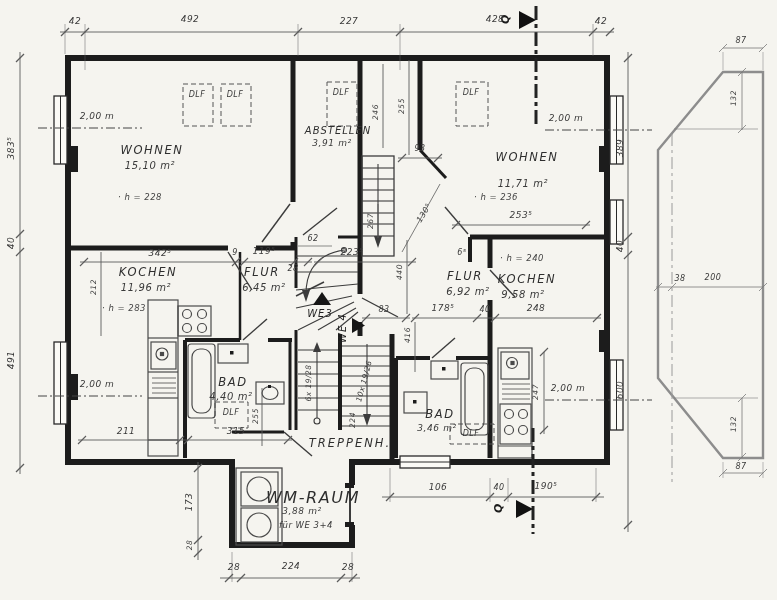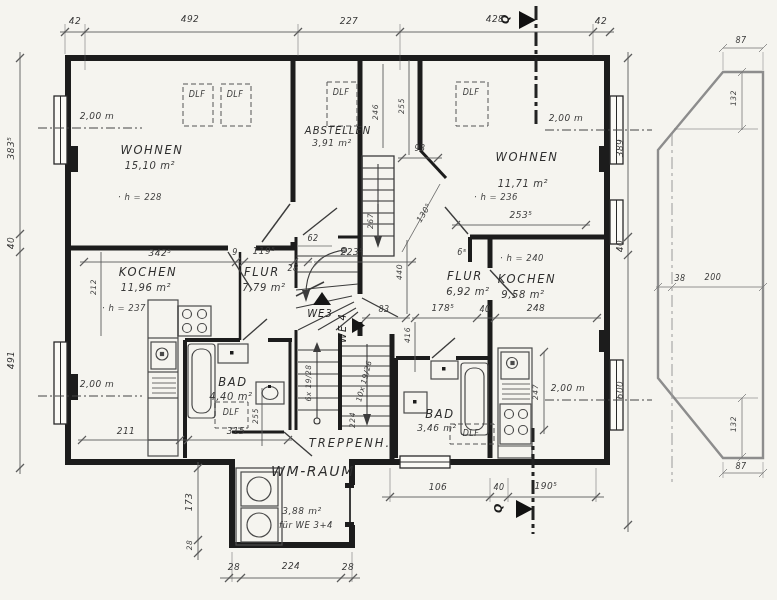--- a/index.html
+++ b/index.html
@@ -381,41 +381,41 @@
 
 <div class="lb room" style="left:338px;top:130px;font-size:10px;letter-spacing:1px">ABSTELLEN</div>
 <div class="lb area" style="left:332px;top:143px;font-size:9px">3,91 m²</div>
 
 <div class="lb room" style="left:527px;top:157px">WOHNEN</div>
 <div class="lb area" style="left:523px;top:183px">11,71 m²</div>
 <div class="lb h" style="left:496px;top:197px">· h = 236</div>
 
 <div class="lb room" style="left:148px;top:272px">KOCHEN</div>
 <div class="lb area" style="left:146px;top:287px">11,96 m²</div>
-<div class="lb h" style="left:124px;top:308px">· h = 237</div>
+<div class="lb h" style="left:124px;top:308px">· h = 283</div>
 
 <div class="lb room" style="left:262px;top:272px">FLUR</div>
-<div class="lb area" style="left:264px;top:287px">7,79 m²</div>
+<div class="lb area" style="left:264px;top:287px">6,45 m²</div>
 
 <div class="lb room" style="left:465px;top:276px">FLUR</div>
 <div class="lb area" style="left:468px;top:291px">6,92 m²</div>
 
 <div class="lb room" style="left:527px;top:279px">KOCHEN</div>
 <div class="lb area" style="left:523px;top:294px">9,58 m²</div>
 <div class="lb h" style="left:522px;top:258px">· h = 240</div>
 
 <div class="lb room" style="left:233px;top:382px">BAD</div>
 <div class="lb area" style="left:231px;top:396px">4,40 m²</div>
 
 <div class="lb room" style="left:440px;top:414px">BAD</div>
 <div class="lb area" style="left:437px;top:428px;font-size:9px">3,46 m²</div>
 
 <div class="lb room" style="left:350px;top:443px;letter-spacing:2px">TREPPENH.</div>
 
-<div class="lb room" style="left:313px;top:471px;font-size:14px">WM-RAUM</div>
+<div class="lb room" style="left:313px;top:497px;font-size:16px">WM-RAUM</div>
 <div class="lb area" style="left:302px;top:511px;font-size:9px">3,88 m²</div>
 <div class="lb" style="left:306px;top:525px;font-size:8.5px">für WE 3+4</div>
 
 <div class="lb we" style="left:320px;top:313px">WE3</div>
 <div class="lb we r90" style="left:342px;top:328px">WE 4</div>
 
 <div class="lb q r90" style="left:505px;top:19px">Q</div>
 <div class="lb q r90" style="left:498px;top:508px">Q</div>
 
 <div class="lb sm" style="left:197px;top:94px">DLF</div>

